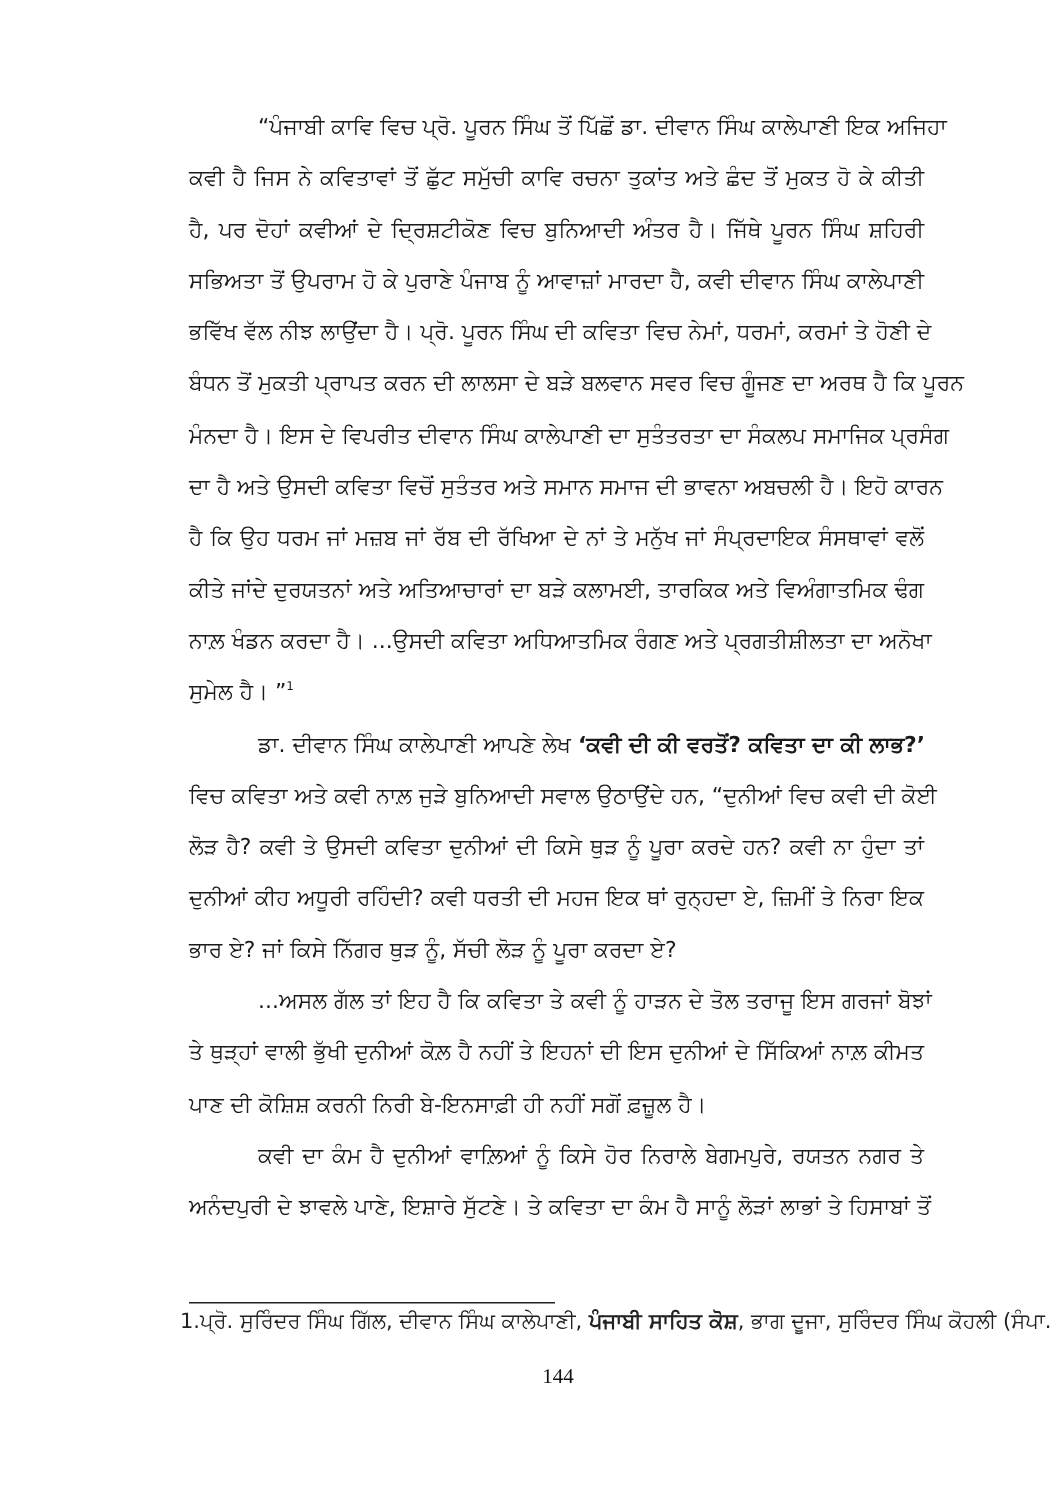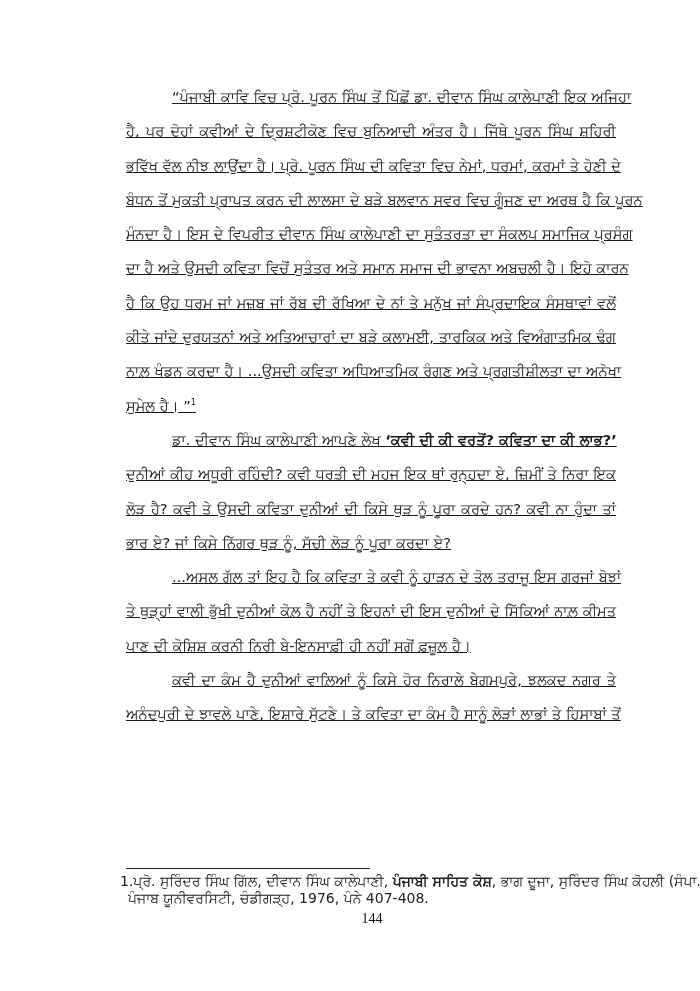--- a/index.html
+++ b/index.html
@@ -11,23 +11,22 @@
       width: 700px;
       height: 991px;
       position: relative;
       overflow: hidden;
       font-family: "DejaVu Sans", sans-serif;
       color: #1a1a1a;
     }
     .page {
       position: absolute;
       left: 126px;
-      top: 80px;
+      top: 68px;
       width: 490px;
-      text-decoration: underline;
     }
     .line {
       height: 34.3px;
       line-height: 34.3px;
       font-size: 14.6px;
       white-space: nowrap;
       text-align: justify;
       text-align-last: justify;
       letter-spacing: 0px;
     }
@@ -65,50 +64,52 @@
     }
     sup { font-size: 8px; vertical-align: super; line-height: 0; }
   </style>
 </head>
 <body>
 
 <div class="page">
 
   <div>
     <div class="line indent">“ਪੰਜਾਬੀ ਕਾਵਿ ਵਿਚ ਪ੍ਰੋ. ਪੂਰਨ ਸਿੰਘ ਤੋਂ ਪਿੱਛੋਂ ਡਾ. ਦੀਵਾਨ ਸਿੰਘ ਕਾਲੇਪਾਣੀ ਇਕ ਅਜਿਹਾ</div>
+    <div class="line">ਕਵੀ ਹੈ ਜਿਸ ਨੇ ਕਵਿਤਾਵਾਂ ਤੋਂ ਛੁੱਟ ਸਮੁੱਚੀ ਕਾਵਿ ਰਚਨਾ ਤੁਕਾਂਤ ਅਤੇ ਛੰਦ ਤੋਂ ਮੁਕਤ ਹੋ ਕੇ ਕੀਤੀ</div>
     <div class="line">ਹੈ, ਪਰ ਦੋਹਾਂ ਕਵੀਆਂ ਦੇ ਦ੍ਰਿਸ਼ਟੀਕੋਣ ਵਿਚ ਬੁਨਿਆਦੀ ਅੰਤਰ ਹੈ। ਜਿੱਥੇ ਪੂਰਨ ਸਿੰਘ ਸ਼ਹਿਰੀ</div>
+    <div class="line">ਸਭਿਅਤਾ ਤੋਂ ਉਪਰਾਮ ਹੋ ਕੇ ਪੁਰਾਣੇ ਪੰਜਾਬ ਨੂੰ ਆਵਾਜ਼ਾਂ ਮਾਰਦਾ ਹੈ, ਕਵੀ ਦੀਵਾਨ ਸਿੰਘ ਕਾਲੇਪਾਣੀ</div>
     <div class="line">ਭਵਿੱਖ ਵੱਲ ਨੀਝ ਲਾਉਂਦਾ ਹੈ। ਪ੍ਰੋ. ਪੂਰਨ ਸਿੰਘ ਦੀ ਕਵਿਤਾ ਵਿਚ ਨੇਮਾਂ, ਧਰਮਾਂ, ਕਰਮਾਂ ਤੇ ਹੋਣੀ ਦੇ</div>
     <div class="line">ਬੰਧਨ ਤੋਂ ਮੁਕਤੀ ਪ੍ਰਾਪਤ ਕਰਨ ਦੀ ਲਾਲਸਾ ਦੇ ਬੜੇ ਬਲਵਾਨ ਸਵਰ ਵਿਚ ਗੂੰਜਣ ਦਾ ਅਰਥ ਹੈ ਕਿ ਪੂਰਨ</div>
     <div class="line">ਮੰਨਦਾ ਹੈ। ਇਸ ਦੇ ਵਿਪਰੀਤ ਦੀਵਾਨ ਸਿੰਘ ਕਾਲੇਪਾਣੀ ਦਾ ਸੁਤੰਤਰਤਾ ਦਾ ਸੰਕਲਪ ਸਮਾਜਿਕ ਪ੍ਰਸੰਗ</div>
     <div class="line">ਦਾ ਹੈ ਅਤੇ ਉਸਦੀ ਕਵਿਤਾ ਵਿਚੋਂ ਸੁਤੰਤਰ ਅਤੇ ਸਮਾਨ ਸਮਾਜ ਦੀ ਭਾਵਨਾ ਅਬਚਲੀ ਹੈ। ਇਹੋ ਕਾਰਨ</div>
     <div class="line">ਹੈ ਕਿ ਉਹ ਧਰਮ ਜਾਂ ਮਜ਼ਬ ਜਾਂ ਰੱਬ ਦੀ ਰੱਖਿਆ ਦੇ ਨਾਂ ਤੇ ਮਨੁੱਖ ਜਾਂ ਸੰਪ੍ਰਦਾਇਕ ਸੰਸਥਾਵਾਂ ਵਲੋਂ</div>
     <div class="line">ਕੀਤੇ ਜਾਂਦੇ ਦੁਰਯਤਨਾਂ ਅਤੇ ਅਤਿਆਚਾਰਾਂ ਦਾ ਬੜੇ ਕਲਾਮਈ, ਤਾਰਕਿਕ ਅਤੇ ਵਿਅੰਗਾਤਮਿਕ ਢੰਗ</div>
     <div class="line">ਨਾਲ਼ ਖੰਡਨ ਕਰਦਾ ਹੈ। ...ਉਸਦੀ ਕਵਿਤਾ ਅਧਿਆਤਮਿਕ ਰੰਗਣ ਅਤੇ ਪ੍ਰਗਤੀਸ਼ੀਲਤਾ ਦਾ ਅਨੋਖਾ</div>
     <div class="line last"><span>ਸੁਮੇਲ ਹੈ। ”</span><sup>1</sup></div>
   </div>
 
   <div>
     <div class="line indent"><span>ਡਾ. ਦੀਵਾਨ ਸਿੰਘ ਕਾਲੇਪਾਣੀ ਆਪਣੇ ਲੇਖ </span><span class="bold">‘ਕਵੀ ਦੀ ਕੀ ਵਰਤੋਂ? ਕਵਿਤਾ ਦਾ ਕੀ ਲਾਭ?’</span></div>
+    <div class="line">ਵਿਚ ਕਵਿਤਾ ਅਤੇ ਕਵੀ ਨਾਲ਼ ਜੁੜੇ ਬੁਨਿਆਦੀ ਸਵਾਲ ਉਠਾਉਂਦੇ ਹਨ, “ਦੁਨੀਆਂ ਵਿਚ ਕਵੀ ਦੀ ਕੋਈ</div>
+    <div class="line">ਲੋੜ ਹੈ? ਕਵੀ ਤੇ ਉਸਦੀ ਕਵਿਤਾ ਦੁਨੀਆਂ ਦੀ ਕਿਸੇ ਥੁੜ ਨੂੰ ਪੂਰਾ ਕਰਦੇ ਹਨ? ਕਵੀ ਨਾ ਹੁੰਦਾ ਤਾਂ</div>
     <div class="line">ਦੁਨੀਆਂ ਕੀਹ ਅਧੂਰੀ ਰਹਿੰਦੀ? ਕਵੀ ਧਰਤੀ ਦੀ ਮਹਜ ਇਕ ਥਾਂ ਰੁਨ੍ਹਦਾ ਏ, ਜ਼ਿਮੀਂ ਤੇ ਨਿਰਾ ਇਕ</div>
-    <div class="line">ਲੋੜ ਹੈ? ਕਵੀ ਤੇ ਉਸਦੀ ਕਵਿਤਾ ਦੁਨੀਆਂ ਦੀ ਕਿਸੇ ਥੁੜ ਨੂੰ ਪੂਰਾ ਕਰਦੇ ਹਨ? ਕਵੀ ਨਾ ਹੁੰਦਾ ਤਾਂ</div>
     <div class="line last">ਭਾਰ ਏ? ਜਾਂ ਕਿਸੇ ਨਿੱਗਰ ਥੁੜ ਨੂੰ, ਸੱਚੀ ਲੋੜ ਨੂੰ ਪੂਰਾ ਕਰਦਾ ਏ?</div>
   </div>
 
   <div>
     <div class="line indent">...ਅਸਲ ਗੱਲ ਤਾਂ ਇਹ ਹੈ ਕਿ ਕਵਿਤਾ ਤੇ ਕਵੀ ਨੂੰ ਹਾੜਨ ਦੇ ਤੋਲ ਤਰਾਜੂ ਇਸ ਗਰਜਾਂ ਬੋਝਾਂ</div>
     <div class="line">ਤੇ ਥੁੜ੍ਹਾਂ ਵਾਲੀ ਭੁੱਖੀ ਦੁਨੀਆਂ ਕੋਲ਼ ਹੈ ਨਹੀਂ ਤੇ ਇਹਨਾਂ ਦੀ ਇਸ ਦੁਨੀਆਂ ਦੇ ਸਿੱਕਿਆਂ ਨਾਲ਼ ਕੀਮਤ</div>
     <div class="line last">ਪਾਣ ਦੀ ਕੋਸ਼ਿਸ਼ ਕਰਨੀ ਨਿਰੀ ਬੇ-ਇਨਸਾਫ਼ੀ ਹੀ ਨਹੀਂ ਸਗੋਂ ਫ਼ਜ਼ੂਲ ਹੈ।</div>
   </div>
 
   <div>
-    <div class="line indent">ਕਵੀ ਦਾ ਕੰਮ ਹੈ ਦੁਨੀਆਂ ਵਾਲ਼ਿਆਂ ਨੂੰ ਕਿਸੇ ਹੋਰ ਨਿਰਾਲੇ ਬੇਗਮਪੁਰੇ, ਝਲਕਦ ਨਗਰ ਤੇ</div>
+    <div class="line indent">ਕਵੀ ਦਾ ਕੰਮ ਹੈ ਦੁਨੀਆਂ ਵਾਲ਼ਿਆਂ ਨੂੰ ਕਿਸੇ ਹੋਰ ਨਿਰਾਲੇ ਬੇਗਮਪੁਰੇ, ਰਯਤਨ ਨਗਰ ਤੇ</div>
     <div class="line">ਅਨੰਦਪੁਰੀ ਦੇ ਝਾਵਲੇ ਪਾਣੇ, ਇਸ਼ਾਰੇ ਸੁੱਟਣੇ। ਤੇ ਕਵਿਤਾ ਦਾ ਕੰਮ ਹੈ ਸਾਨੂੰ ਲੋੜਾਂ ਲਾਭਾਂ ਤੇ ਹਿਸਾਬਾਂ ਤੋਂ</div>
   </div>
 </div>
 
 <div class="footnote-rule"></div>
 
 <div class="footnotes">
   <div class="fn-line"><span>1.</span><span>ਪ੍ਰੋ. ਸੁਰਿੰਦਰ ਸਿੰਘ ਗਿੱਲ, ਦੀਵਾਨ ਸਿੰਘ ਕਾਲੇਪਾਣੀ, </span><span class="bold">ਪੰਜਾਬੀ ਸਾਹਿਤ ਕੋਸ਼</span><span>, ਭਾਗ ਦੂਜਾ, ਸੁਰਿੰਦਰ ਸਿੰਘ ਕੋਹਲੀ (ਸੰਪਾ.),</span></div>
-  <div class="fn-line cont">ਪੰਜਾਬ ਯੂਨੀਵਰਸਿਟੀ, ਚੰਡੀਗੜ੍ਹ, 1976, ਪੰਨੇ 407-408.</div>
 </div>
 
 <div class="page-number">144</div>
 
 </body></html>

